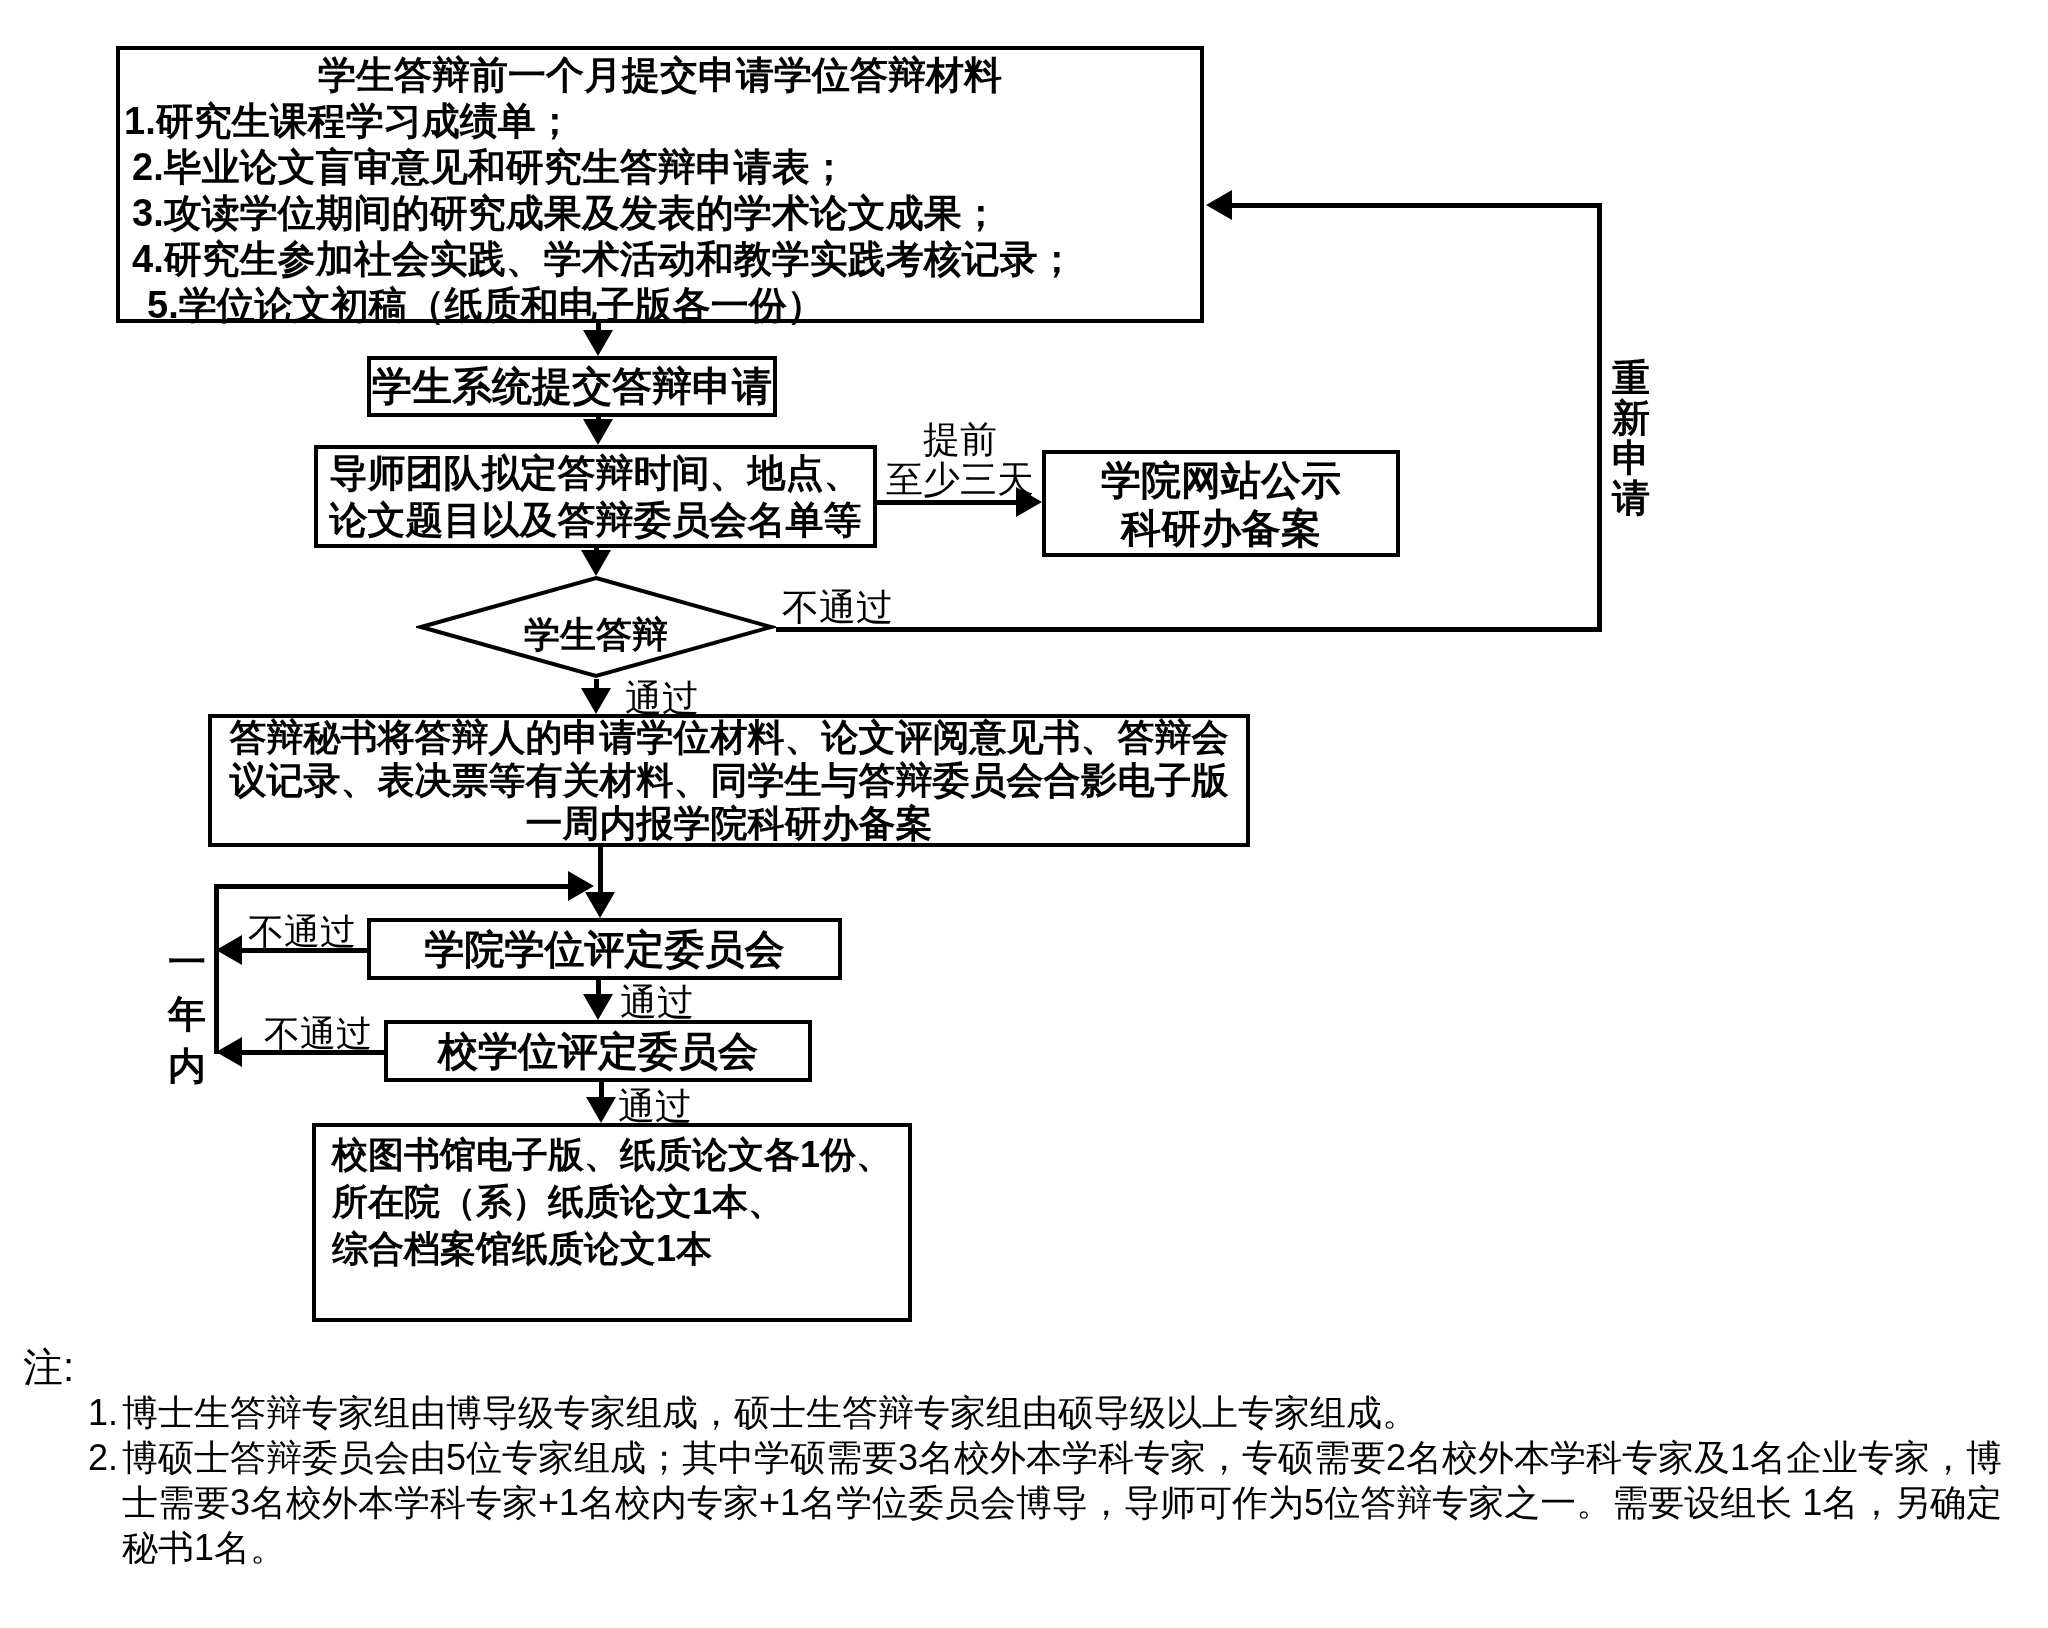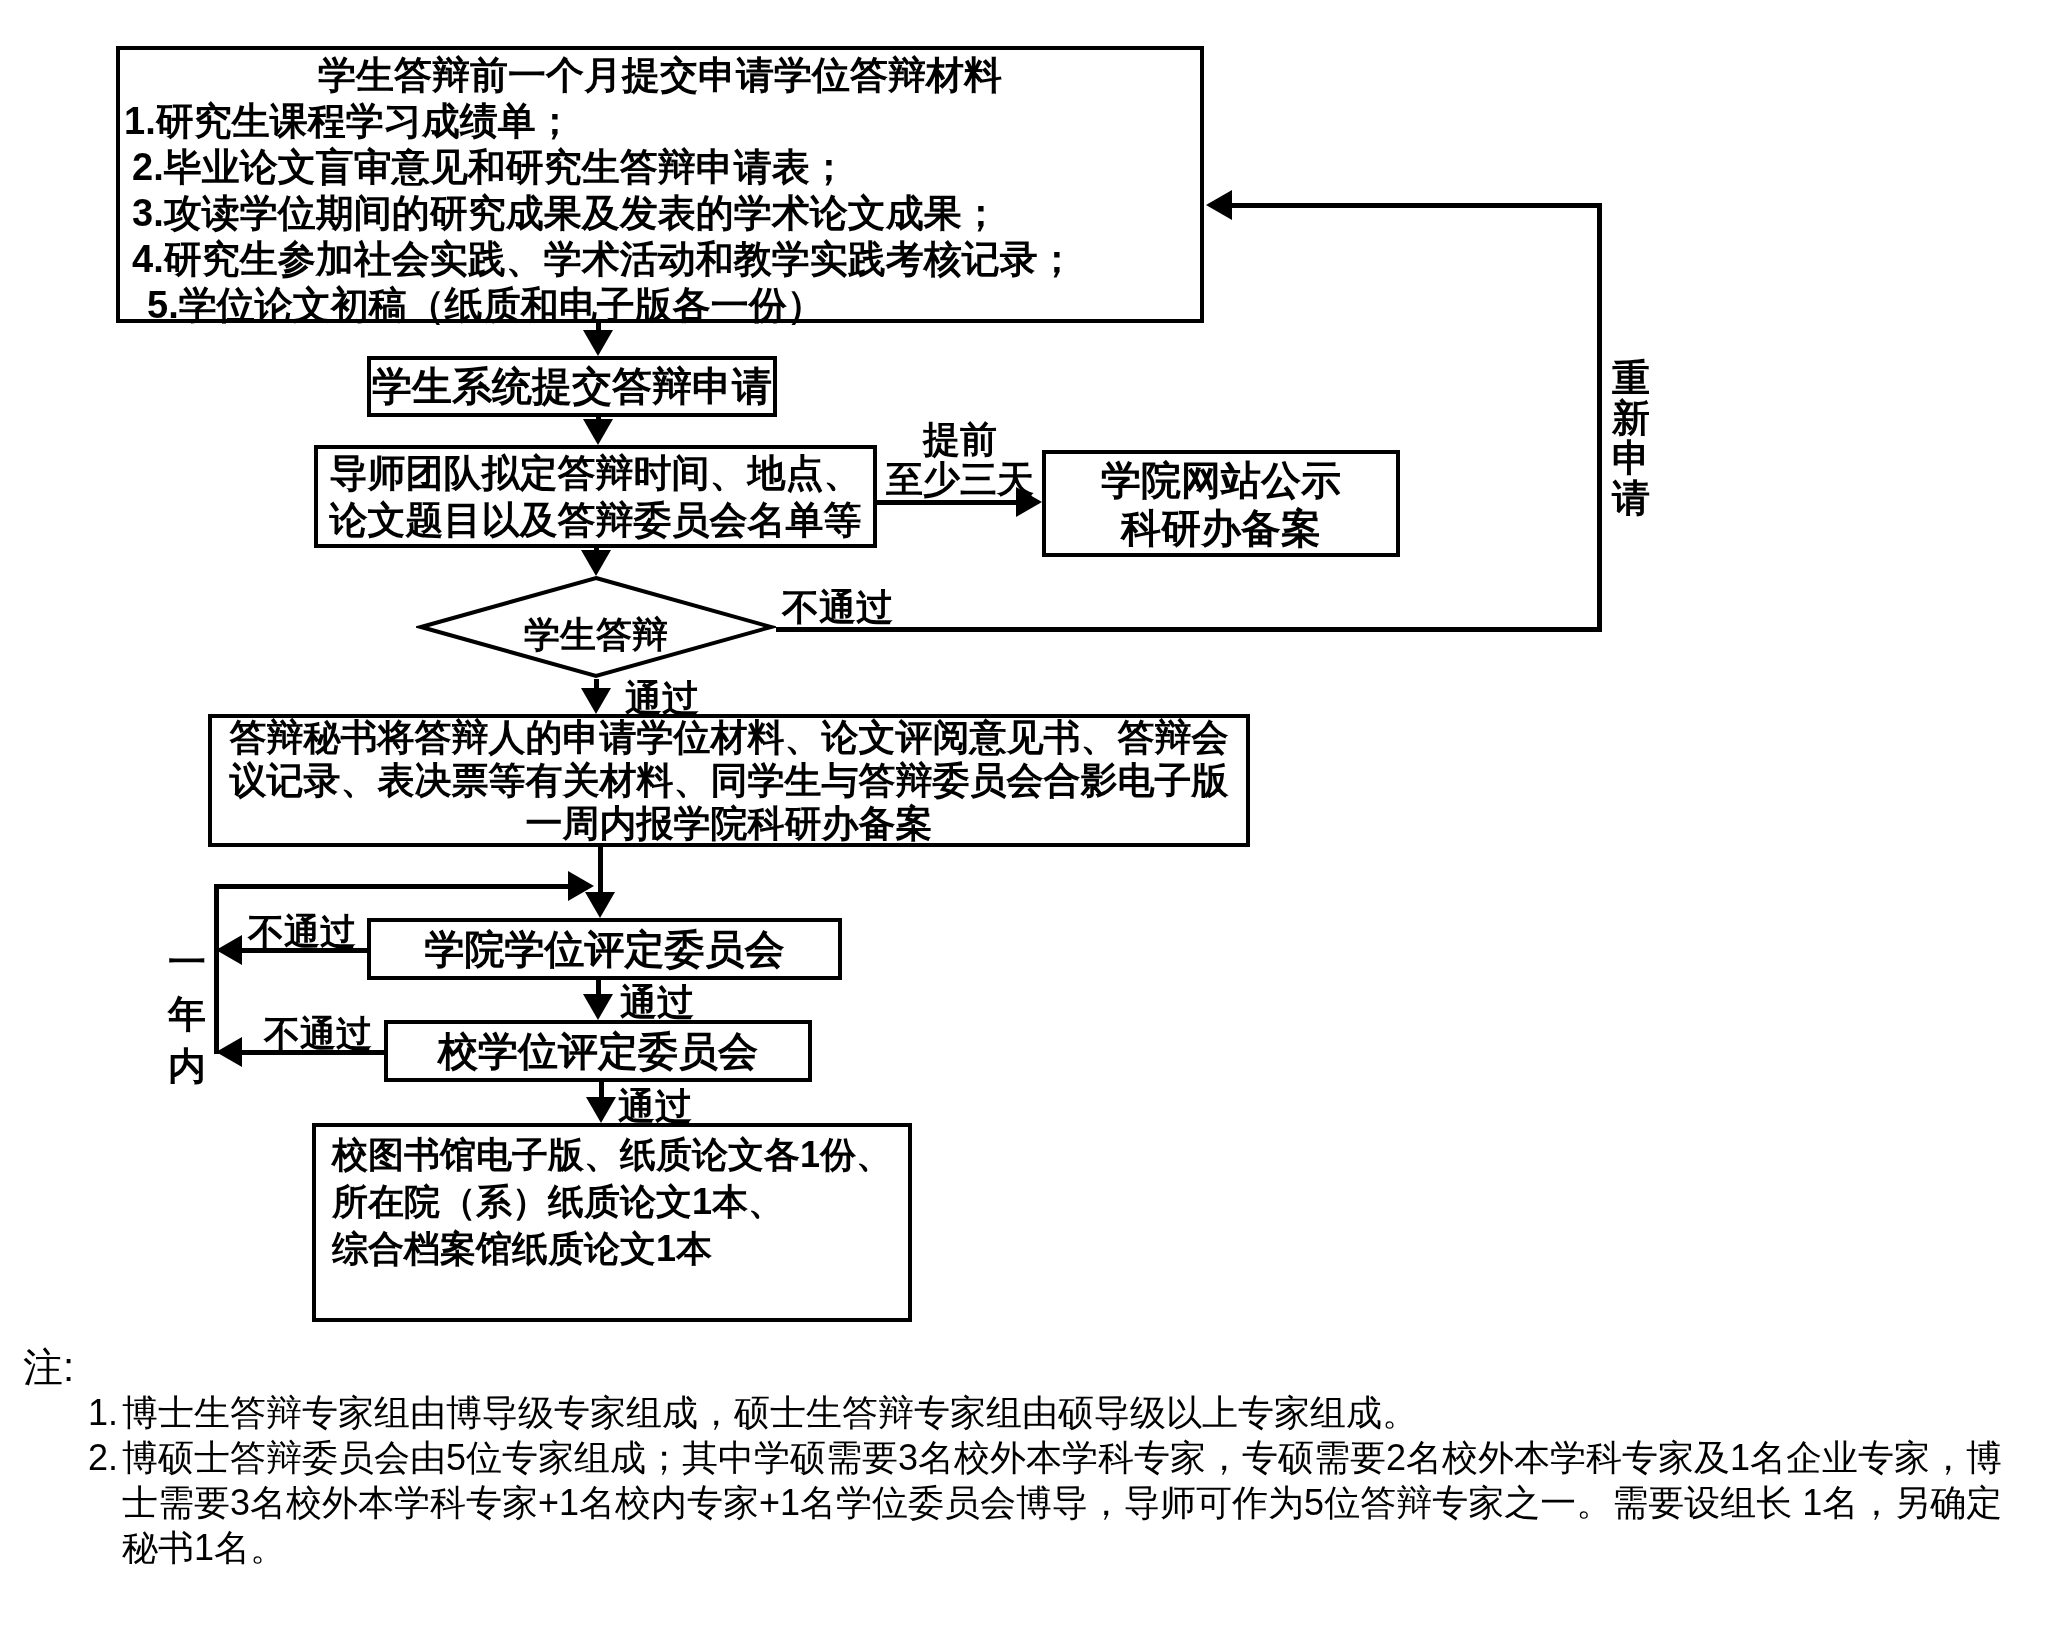--- a/index.html
+++ b/index.html
@@ -6,21 +6,21 @@
   body{font-family:"Liberation Sans",sans-serif;}
   #canvas{position:relative;width:2048px;height:1628px;background:#ffffff;color:#000;overflow:hidden;}
   .box{position:absolute;border:4px solid #000;background:#fff;box-sizing:border-box;}
   .center{display:flex;flex-direction:column;justify-content:center;align-items:center;text-align:center;}
   .fc-text{font-weight:bold;color:#000;}
   .hline,.vline{position:absolute;background:#000;}
   .arr{position:absolute;width:0;height:0;}
   .arr-down{border-left:15px solid transparent;border-right:15px solid transparent;border-top:26px solid #000;}
   .arr-right{border-top:15px solid transparent;border-bottom:15px solid transparent;border-left:26px solid #000;}
   .arr-left{border-top:15px solid transparent;border-bottom:15px solid transparent;border-right:26px solid #000;}
-  .lbl{position:absolute;font-weight:bold;font-size:37px;white-space:nowrap;}
+  .lbl{position:absolute;font-weight:normal;font-size:37px;white-space:nowrap;}
   .vtext{position:absolute;font-weight:bold;font-size:38px;width:42px;text-align:center;}
   .note{font-weight:normal;}
 </style>
 </head>
 <body>
 
 <div id="canvas">
 
   <div class="box" style="left:116px;top:46px;width:1088px;height:277px;font-size:38px;line-height:46px;padding-top:2px;">
     <div class="fc-text" style="text-align:center;">学生答辩前一个月提交申请学位答辩材料</div>

